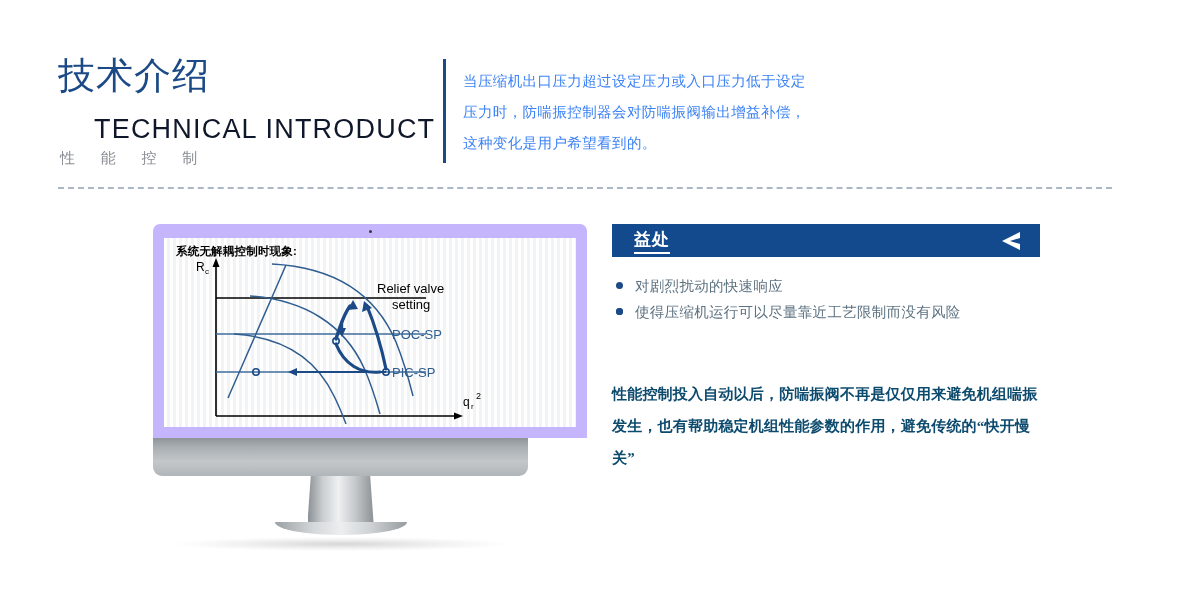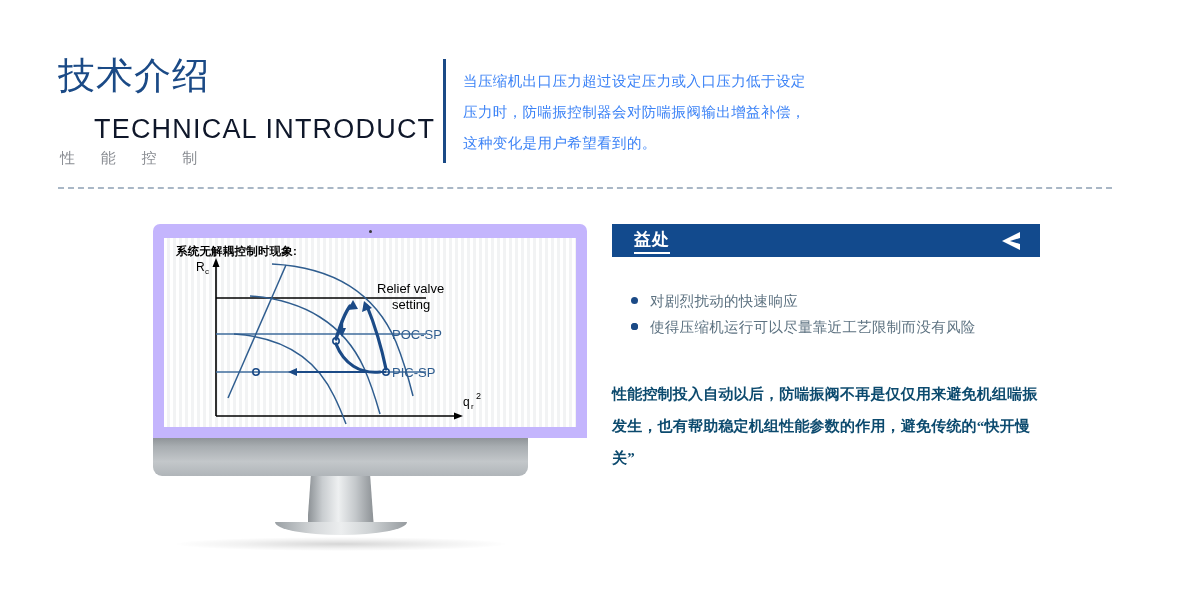--- a/index.html
+++ b/index.html
@@ -167,21 +167,21 @@
     padding-bottom: 1px;
     letter-spacing: 1px;
   }
   #benefits-chevron {
     position: absolute;
     right: 18px; top: 50%;
     transform: translateY(-50%);
     line-height: 0;
   }
   #benefits-list {
-    margin: 16px;
+    margin: 1px;
     padding: 0;
     list-style: none;
     position: absolute;
     left: 0; top: 48px;
     width: 428px;
   }
   #benefits-list li {
     position: relative;
     padding-left: 22px;
     font-size: 14.5px;

